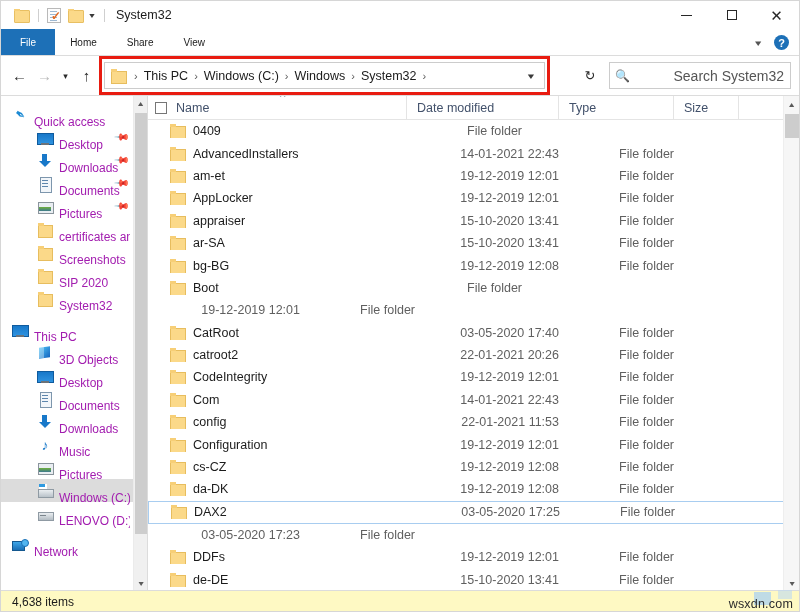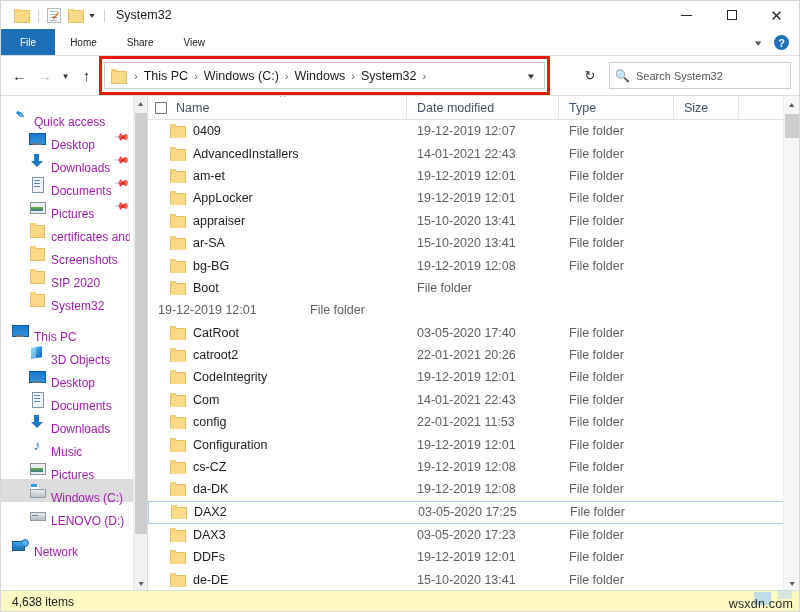--- a/index.html
+++ b/index.html
@@ -244,24 +244,25 @@
   }
   #search-icon {
     width: 26px;
     text-align: center;
     font-size: 12px;
     color: #767676;
   }
   #search-input {
     border: none; outline: none;
     font-family: "Liberation Sans", sans-serif;
-    font-size: 11px;
+    font-size: 14px;
     color: #2b2b2b;
     width: 148px;
     background: transparent;
+    text-align: right;
   }
   #search-input::placeholder { color: #555555; }
 
   
   #body-row {
     display: flex;
     height: 495px;
     border-top: 1px solid #dcdcdc;
   }
 
@@ -303,21 +304,21 @@
     position: relative;
   }
   .pin-icon {
     position: absolute;
     right: 6px; top: 6px;
     font-size: 10px;
     color: #8a8a8a;
     transform: rotate(45deg);
   }
   .lvl0 { padding-left: 11px; }
-  .lvl1 { padding-left: 28px; }
+  .lvl1 { padding-left: 36px; }
 
   
   .ic-pin {
     color: #1e8bd4; font-size: 13px;
     transform: rotate(35deg);
     display: block; line-height: 16px; text-align: center;
   }
   .ic-monitor:before {
     content: "";
     position: absolute; left: 0; top: 3px;
@@ -529,20 +530,21 @@
     left: 131px; top: -3px;
     font-size: 9px;
     color: #6b7a91;
     transform: scaleX(1.5);
   }
 
   #file-rows {
     position: relative;
     height: 471px;
     overflow: hidden;
+    text-align: right;
   }
   .file-row {
     height: 22.4px;
     display: flex;
     align-items: center;
     position: relative;
   }
   .file-row.highlighted {
     border: 1px solid #a8cdf0;
     background: #ffffff;
@@ -838,21 +840,20 @@
           <span>Size</span>
         </div>
         <div class="col" id="col-blank"></div>
       </div>
       <div id="file-rows">
           <div class="file-row">
             <div class="cell cell-name">
               <span class="row-folder-icon"></span>
               <span>0409</span>
             </div>
-            <div class="cell cell-date">19-12-2019 12:07</div>
             <div class="cell cell-type">File folder</div>
             <div class="cell cell-size"></div>
           </div>
           <div class="file-row">
             <div class="cell cell-name">
               <span class="row-folder-icon"></span>
               <span>AdvancedInstallers</span>
             </div>
             <div class="cell cell-date">14-01-2021 22:43</div>
             <div class="cell cell-type">File folder</div>
@@ -991,24 +992,20 @@
           <div class="file-row highlighted">
             <div class="cell cell-name">
               <span class="row-folder-icon"></span>
               <span>DAX2</span>
             </div>
             <div class="cell cell-date">03-05-2020 17:25</div>
             <div class="cell cell-type">File folder</div>
             <div class="cell cell-size"></div>
           </div>
           <div class="file-row">
-            <div class="cell cell-name">
-              <span class="row-folder-icon"></span>
-              <span>DAX3</span>
-            </div>
             <div class="cell cell-date">03-05-2020 17:23</div>
             <div class="cell cell-type">File folder</div>
             <div class="cell cell-size"></div>
           </div>
           <div class="file-row">
             <div class="cell cell-name">
               <span class="row-folder-icon"></span>
               <span>DDFs</span>
             </div>
             <div class="cell cell-date">19-12-2019 12:01</div>

